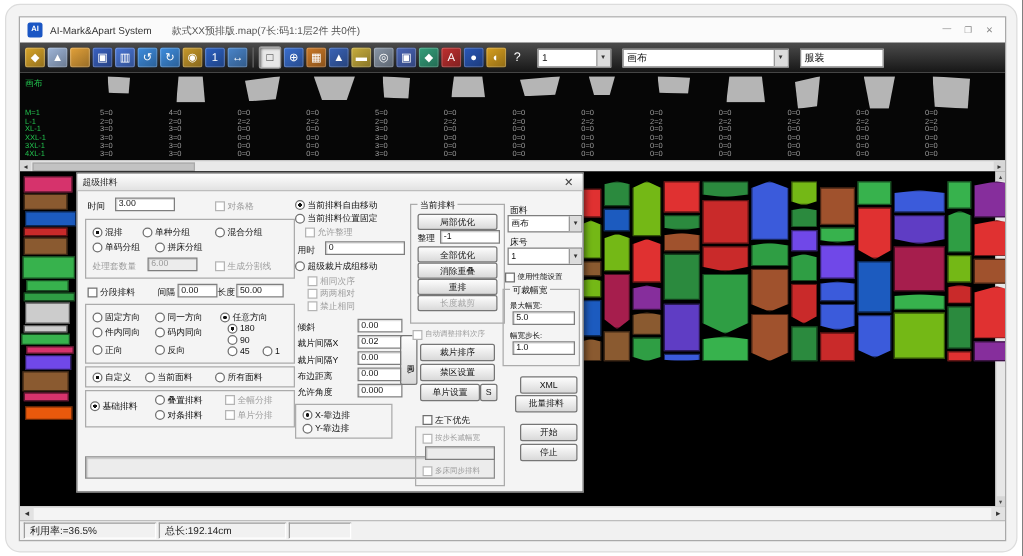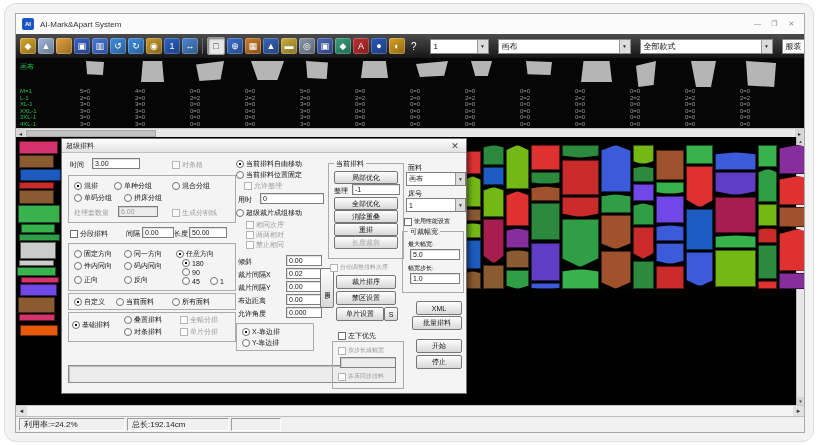--- a/index.html
+++ b/index.html
@@ -75,20 +75,21 @@
 </style>
 </head>
 <body>
 
 <div class="frame">
 <div class="app">
 
   <div class="titlebar">
     <span class="appicon">AI</span>
     <span>AI-Mark&amp;Apart System</span>
+    <span class="doc">款式XX预排版.map(7长:码1:1层2件 共0件)</span>
     <span class="winctrls">
       <span>—</span>
       <span>❐</span>
       <span>✕</span>
     </span>
   </div>
 
 
   <div class="toolbar" id="toolbar">
         <div class="ticon" style="background: linear-gradient(145deg, rgb(217, 166, 43), rgba(0, 0, 0, 0.333)), rgb(217, 166, 43);">◆</div>
@@ -113,24 +114,20 @@
         <div class="ticon" style="background: linear-gradient(145deg, rgb(192, 48, 48), rgba(0, 0, 0, 0.333)), rgb(192, 48, 48);">A</div>
         <div class="ticon" style="background: linear-gradient(145deg, rgb(42, 88, 184), rgba(0, 0, 0, 0.333)), rgb(42, 88, 184);">●</div>
         <div class="ticon" style="background: linear-gradient(145deg, rgb(216, 160, 32), rgba(0, 0, 0, 0.333)), rgb(216, 160, 32);">◐</div>
         <div class="thelp">?</div>
         <div class="combo" style="width: 54px;">
           <span>1</span>
           <span class="arr">▼</span>
         </div>
         <div class="combo" style="width: 128px;">
           <span>画布</span>
-          <span class="arr">▼</span>
-        </div>
-        <div class="combo" style="width: 128px;">
-          <span>全部款式</span>
           <span class="arr">▼</span>
         </div>
         <div class="combo" style="width: 62px;">
           <span>服装</span>
         </div>
       </div>
 
   <div class="ptable" id="ptable">
         <div class="pt-fab">画布</div>
         <div class="thumb" style="left: 70px; top: 3px; width: 18px; height: 14px; background: rgb(181, 181, 181); clip-path: polygon(0px 0px, 100% 8%, 94% 100%, 6% 94%);"></div>
@@ -572,19 +569,19 @@
       <div class="btn" style="left:354px;top:216px;width:44px;height:12px">停止</div>
     </div>
   </div>
 
   <div class="hscroll">
     <span class="la">◂</span>
     <span class="ra">▸</span>
   </div>
 
   <div class="statusbar">
-    <span class="sc" style="width:96px">利用率:=24.2%</span>
+    <span class="sc" style="width:96px">利用率:=36.5%</span>
     <span class="sc" style="width:92px">总长:192.14cm</span>
     <span class="sc" style="width:40px"></span>
   </div>
 
 </div>
 </div>
 
 </body></html>

